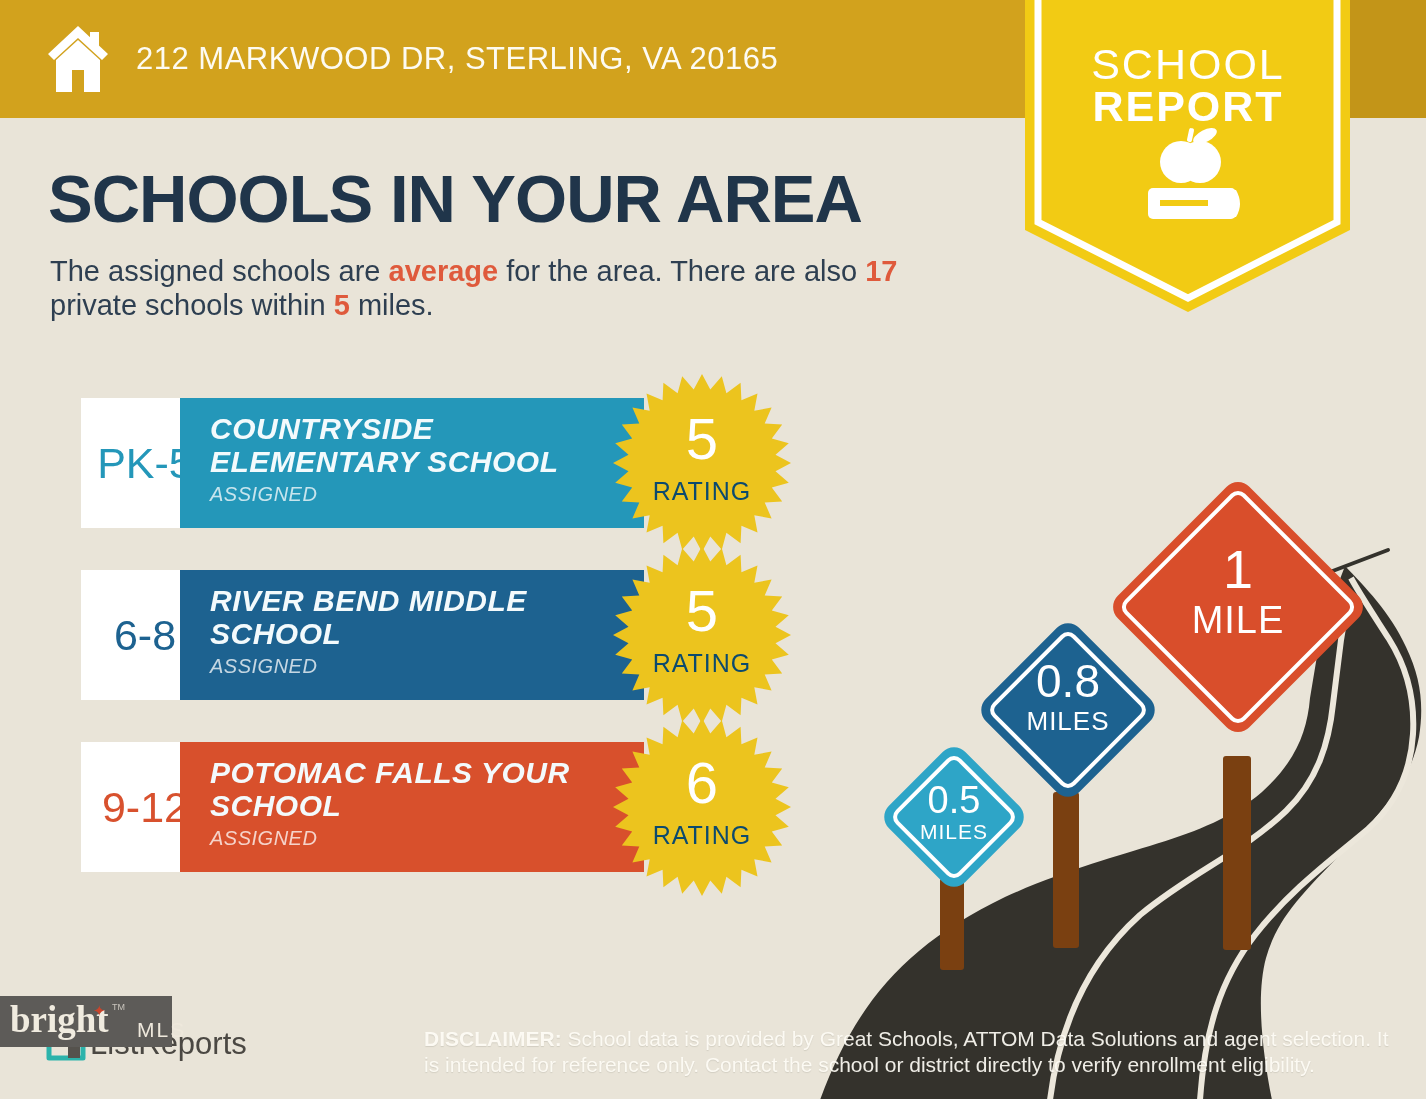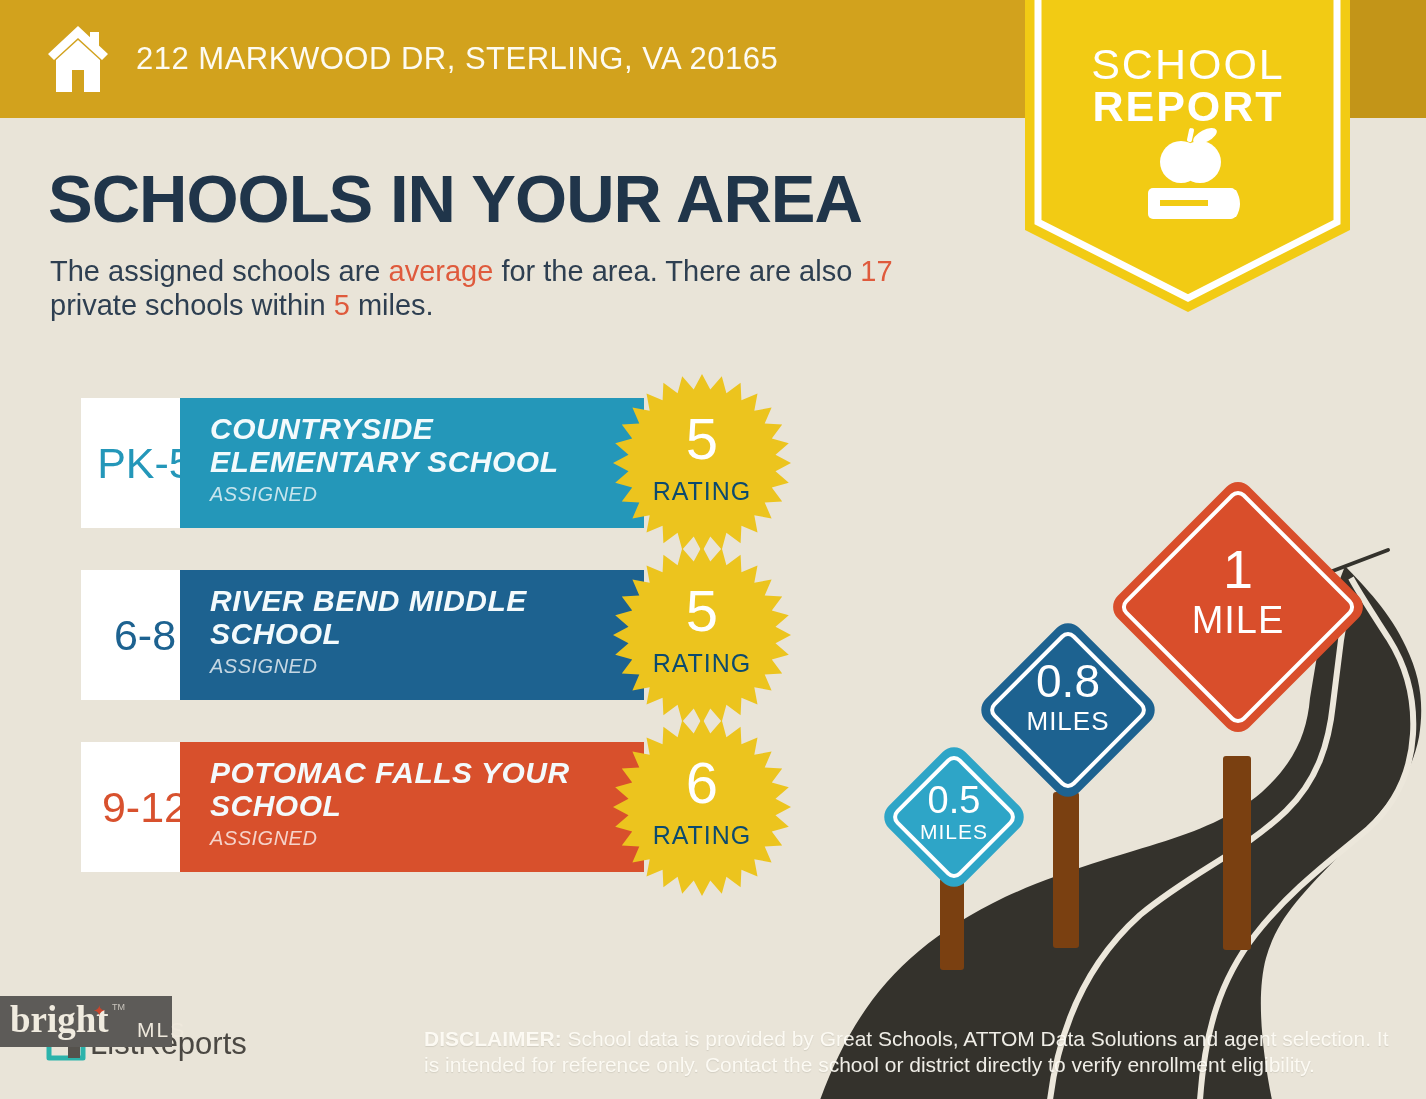--- a/index.html
+++ b/index.html
@@ -14,21 +14,21 @@
            color:#fdfbf2;font-size:31px;letter-spacing:.5px;}
 
   
   .badge-svg{position:absolute;left:0;top:0;pointer-events:none;}
   .badge-text{fill:#fff;font-family:"Liberation Sans",sans-serif;letter-spacing:2px;}
 
   
   .title{position:absolute;left:48px;top:160px;margin:0;color:#20354a;
          font-size:67px;font-weight:700;letter-spacing:-1px;}
   .subtitle{position:absolute;left:50px;top:254px;color:#2e3f51;font-size:29px;line-height:34px;}
-  .hl{color:#df5a3c;font-weight:400;}
+  .hl{color:#df5a3c;font-weight:700;}
 
   
   .row{position:absolute;left:0;width:900px;height:130px;}
   .row.r0{top:398px}.row.r1{top:570px}.row.r2{top:742px}
   .gradebox{position:absolute;left:48px;top:0;width:128px;height:130px;background:#fff;
             display:flex;align-items:center;justify-content:center;font-size:43px;margin-left:33px;}
   .bar{position:absolute;left:180px;top:0;width:464px;height:130px;color:#f3fafc;
        padding-left:30px;box-sizing:border-box;font-style:italic;}
   .r0 .bar{background:#2497b9}.r0 .gradebox{color:#2497b9}
   .r1 .bar{background:#1d6290}.r1 .gradebox{color:#1d6290}

